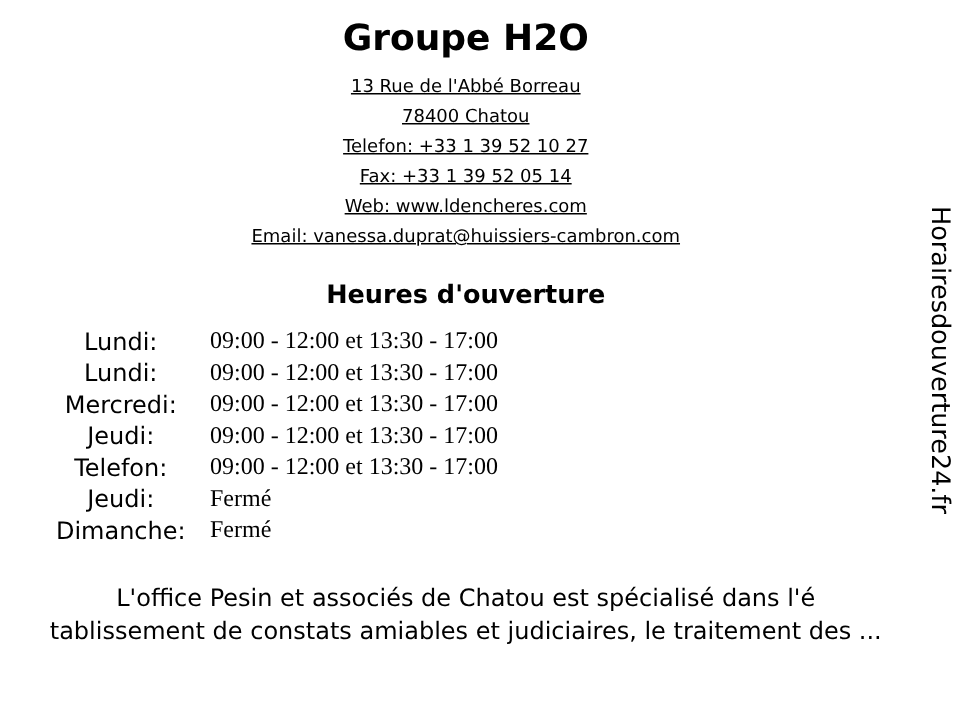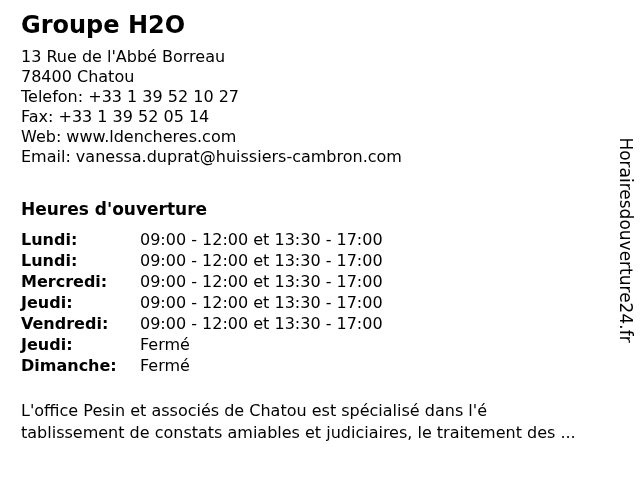--- a/index.html
+++ b/index.html
@@ -10,59 +10,61 @@
     width: 640px;
     height: 480px;
     background: #ffffff;
     color: #000000;
     font-family: "DejaVu Sans", "Liberation Sans", sans-serif;
     position: relative;
     overflow: hidden;
   }
   .content {
     padding: 12px 40px 0 21px;
+    text-align: center;
   }
   .page-title {
     font-size: 24px;
     line-height: 26px;
     font-weight: bold;
     margin: 0;
   }
   .contact-block {
     margin-top: 9px;
-    font-size: 16px;
+    font-size: 12px;
     line-height: 20px;
+    text-decoration: underline;
   }
   .contact-line {
     white-space: nowrap;
   }
   .section-heading {
     font-size: 17px;
     line-height: 20px;
     font-weight: bold;
     margin: 0;
   }
   .hours-heading {
-    margin-top: 32px;
+    margin-top: 20px;
   }
   .hours-table {
     margin-top: 10px;
     font-size: 16px;
     line-height: 21px;
   }
   .hours-row {
     display: flex;
   }
   .day-label {
     width: 119px;
     flex: 0 0 119px;
-    font-weight: bold;
   }
   .day-hours {
     white-space: nowrap;
+    font-family: Liberation Serif, serif;
   }
   .info-heading {
     margin-top: 13px;
   }
   .info-paragraph {
     margin-top: 24px;
     font-size: 16px;
     line-height: 22px;
   }
   .info-line {
@@ -108,21 +110,21 @@
     </div>
     <div class="hours-row">
       <span class="day-label">Mercredi:</span>
       <span class="day-hours">09:00 - 12:00 et 13:30 - 17:00</span>
     </div>
     <div class="hours-row">
       <span class="day-label">Jeudi:</span>
       <span class="day-hours">09:00 - 12:00 et 13:30 - 17:00</span>
     </div>
     <div class="hours-row">
-      <span class="day-label">Vendredi:</span>
+      <span class="day-label">Telefon:</span>
       <span class="day-hours">09:00 - 12:00 et 13:30 - 17:00</span>
     </div>
     <div class="hours-row">
       <span class="day-label">Jeudi:</span>
       <span class="day-hours">Fermé</span>
     </div>
     <div class="hours-row">
       <span class="day-label">Dimanche:</span>
       <span class="day-hours">Fermé</span>
     </div>

